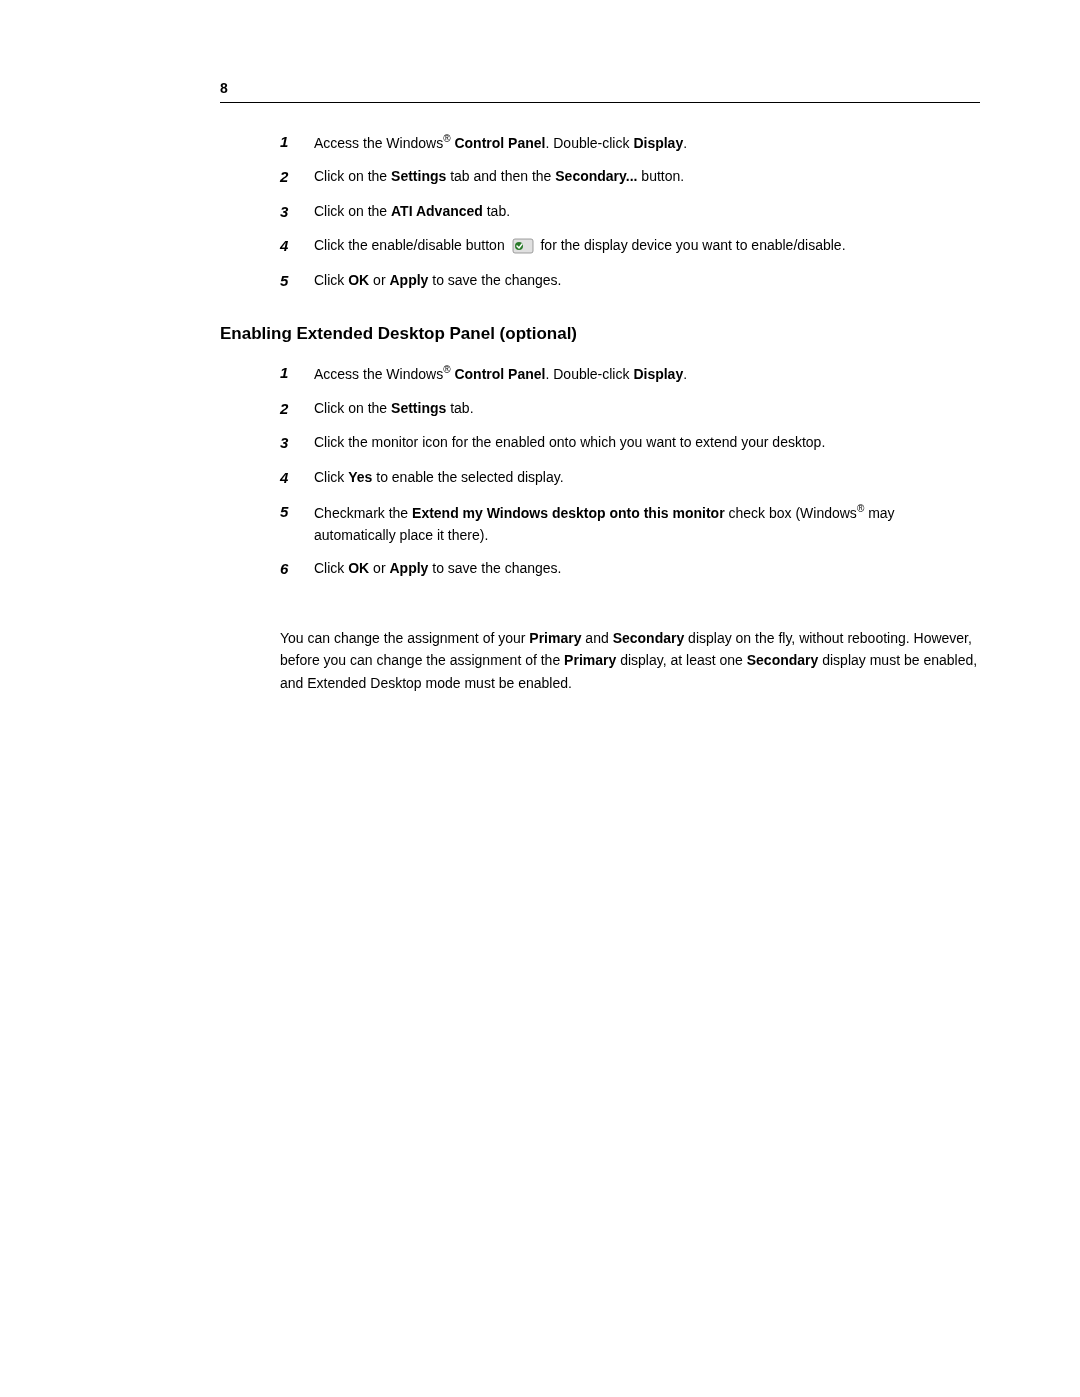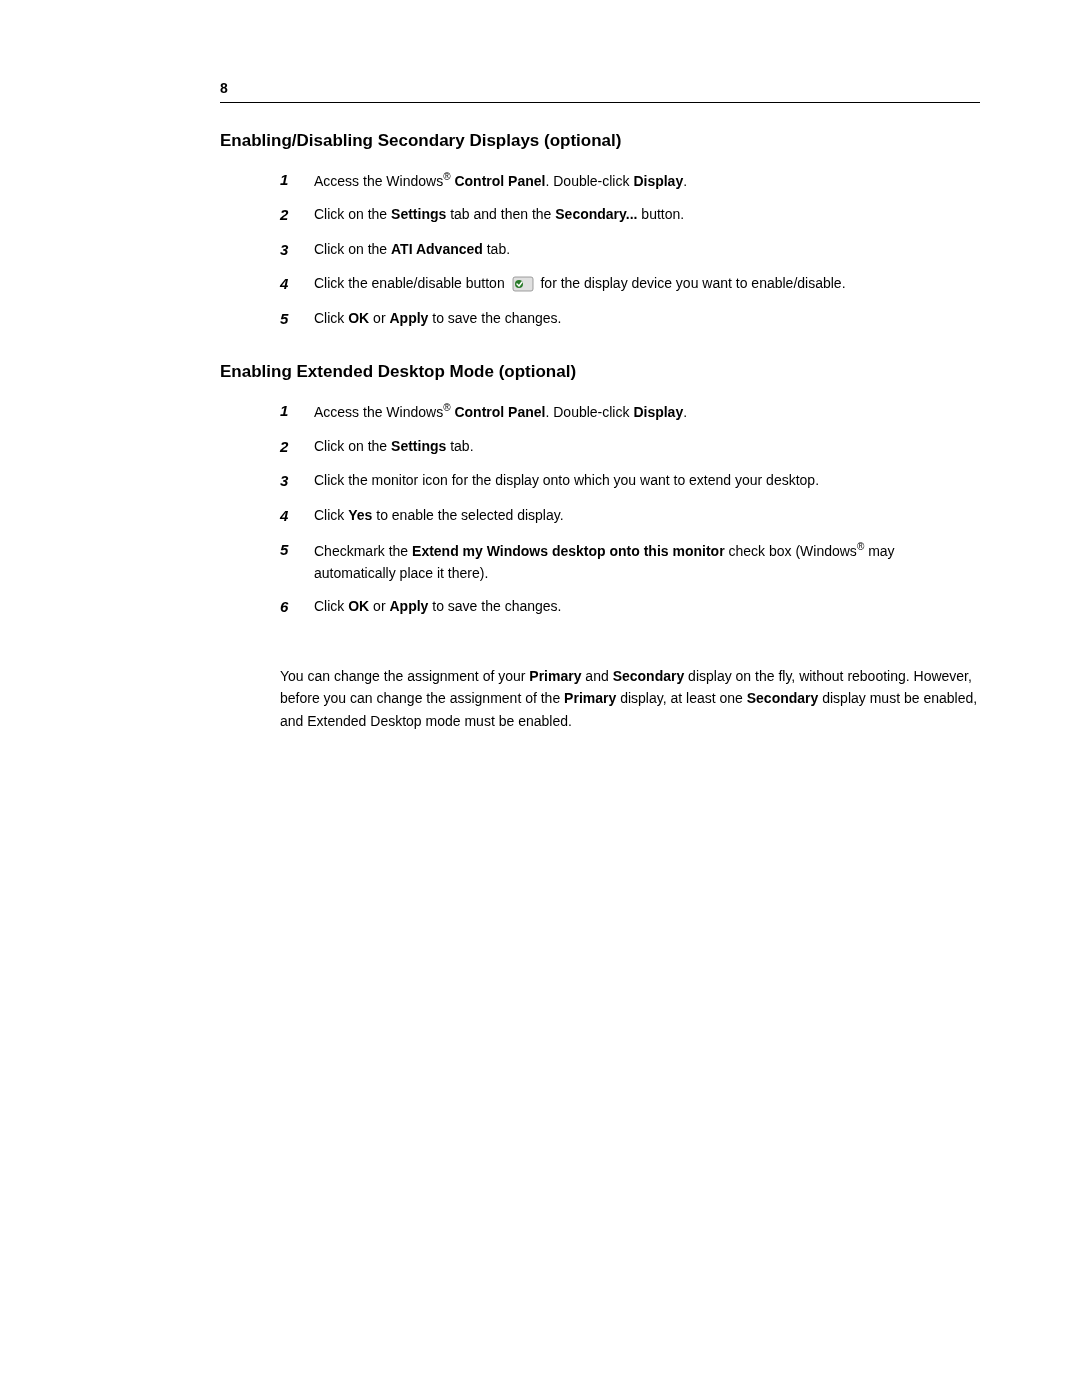--- a/index.html
+++ b/index.html
@@ -114,21 +114,20 @@
   </style>
 </head>
 <body>
 
 <div class="page-container">
 
   <div class="page-number">8</div>
   <hr class="top-rule">
 
   <div class="section-spacing">
-    <div class="section-heading">Enabling/Disabling Secondary Displays (optional)</div>
 
     <ol class="numbered-list">
 
       <li>
         <span class="list-number">1</span>
         <span class="list-text">
           Access the Windows<sup class="superscript">®</sup> <span class="bold">Control Panel</span>. Double-click <span class="bold">Display</span>.
         </span>
       </li>
 
@@ -164,42 +163,42 @@
       <li>
         <span class="list-number">5</span>
         <span class="list-text">
           Click <span class="bold">OK</span> or <span class="bold">Apply</span> to save the changes.
         </span>
       </li>
     </ol>
   </div>
 
   <div class="section-spacing">
-    <div class="section-heading">Enabling Extended Desktop Mode (optional)</div>
+    <div class="section-heading">Enabling Extended Desktop Panel (optional)</div>
 
     <ol class="numbered-list">
 
       <li>
         <span class="list-number">1</span>
         <span class="list-text">
           Access the Windows<sup class="superscript">®</sup> <span class="bold">Control Panel</span>. Double-click <span class="bold">Display</span>.
         </span>
       </li>
 
       <li>
         <span class="list-number">2</span>
         <span class="list-text">
           Click on the <span class="bold">Settings</span> tab.
         </span>
       </li>
 
       <li>
         <span class="list-number">3</span>
         <span class="list-text">
-          Click the monitor icon for the display onto which you want to extend your desktop.
+          Click the monitor icon for the enabled onto which you want to extend your desktop.
         </span>
       </li>
 
       <li>
         <span class="list-number">4</span>
         <span class="list-text">
           Click <span class="bold">Yes</span> to enable the selected display.
         </span>
       </li>
 

